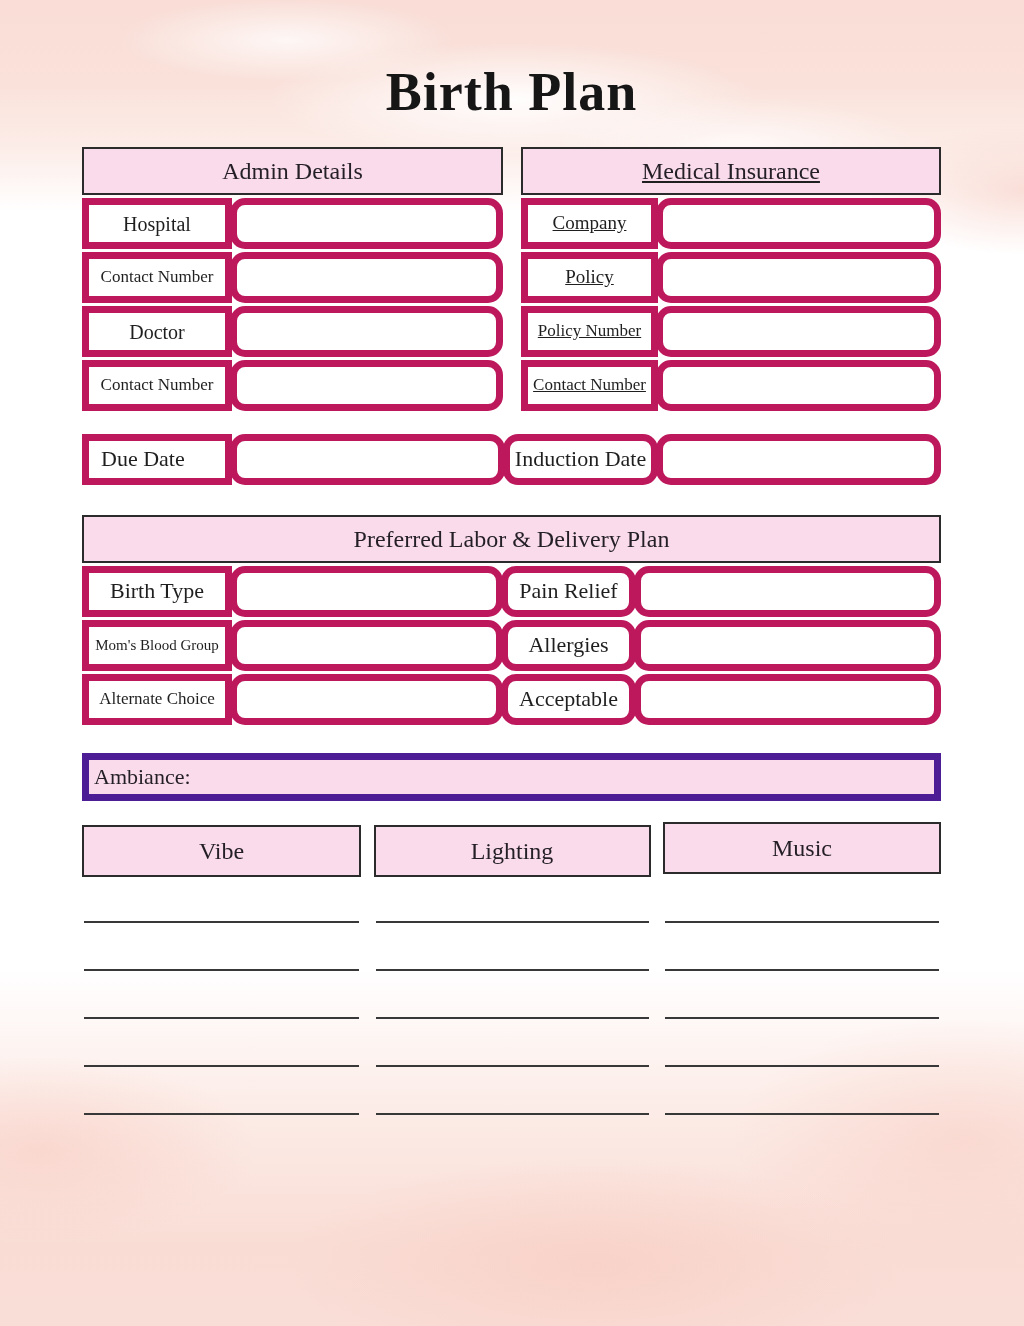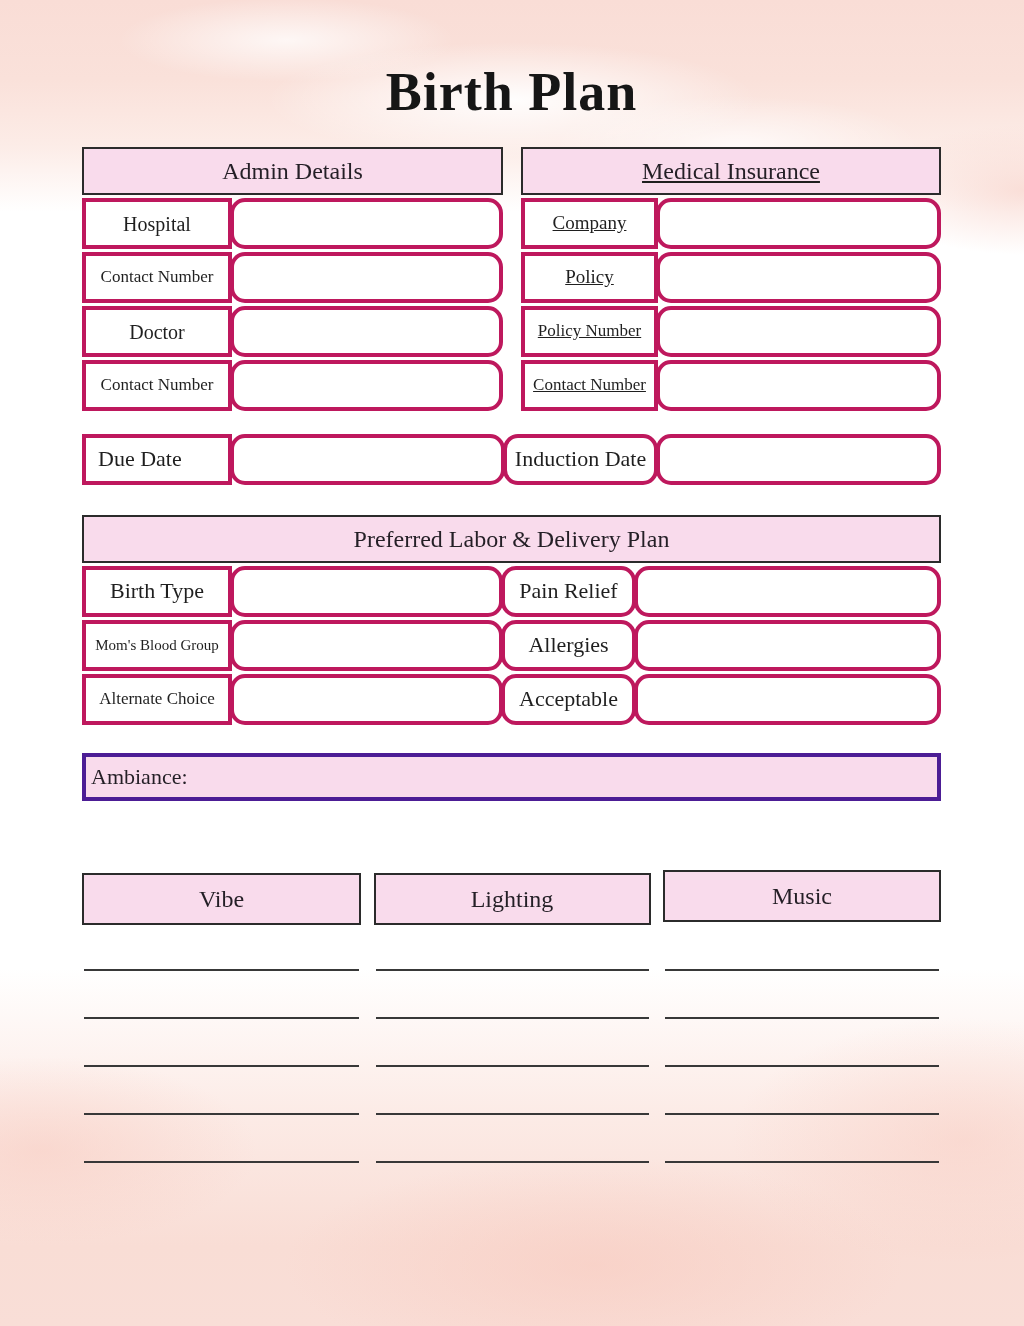--- a/index.html
+++ b/index.html
@@ -40,21 +40,21 @@
     display: flex;
     align-items: center;
     justify-content: center;
     font-size: 24px;
     color: #241f26;
   }
   .section-header.tall { height: 52px; }
 
   .row { display: flex; margin-top: 3px; }
   .cell {
-    border: 4px solid #be185d;
+    border: 7px solid #be185d;
     background: #ffffff;
     height: 51px;
     display: flex;
     align-items: center;
     justify-content: center;
     text-align: center;
     line-height: 1.1;
   }
   .cell + .cell { margin-left: -2px; border-radius: 15px; }
   .value-cell { flex: 1; }
@@ -77,31 +77,31 @@
   .top-tables { display: flex; gap: 18px; }
   .table-admin { width: 421px; }
   .table-insurance { width: 420px; text-decoration: underline; }
 
   .table-birth { margin-top: 23px; }
   .table-labor { margin-top: 30px; }
 
   .ambiance-bar {
     margin-top: 28px;
     height: 48px;
-    border: 4px solid #4c1d95;
+    border: 7px solid #4c1d95;
     background: #f9dbec;
     display: flex;
     align-items: center;
     font-size: 22px;
     padding-left: 5px;
     color: #241f26;
   }
 
   .bottom-cols { display: flex; justify-content: space-between; margin-top: 24px; }
-  .bottom-col { display: flex; flex-direction: column; margin-top: 48px; }
+  .bottom-col { display: flex; flex-direction: column; }
   .bc1 { width: 279px; }
   .bc2 { width: 277px; }
   .bc3 { width: 278px; }
   .col-header {
     height: 52px;
     border: 2px solid #2b2b2b;
     background: #f9dbec;
     display: flex;
     align-items: center;
     justify-content: center;

